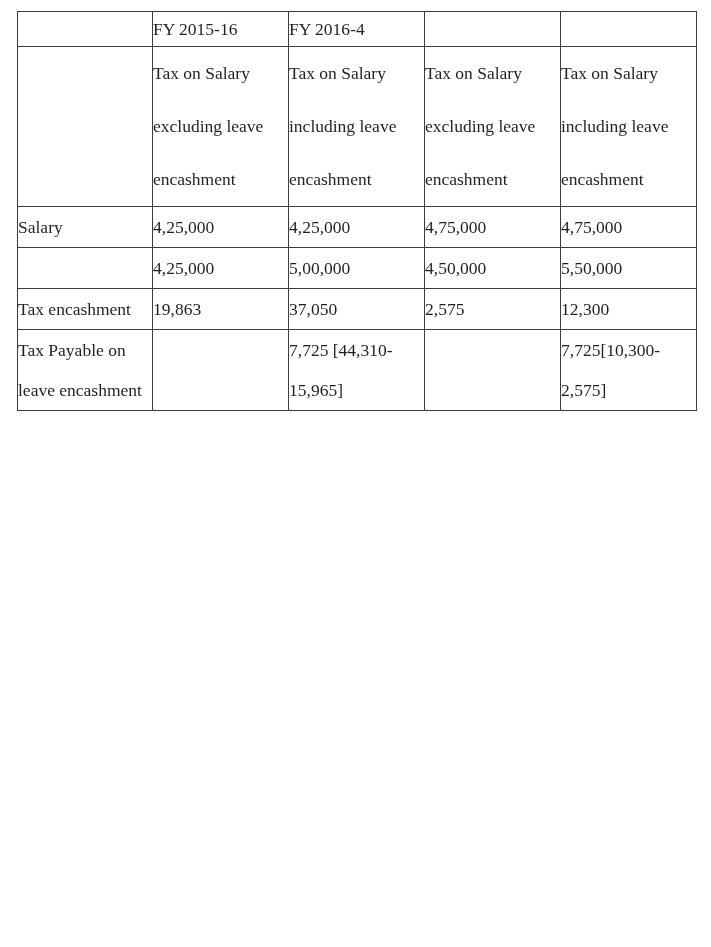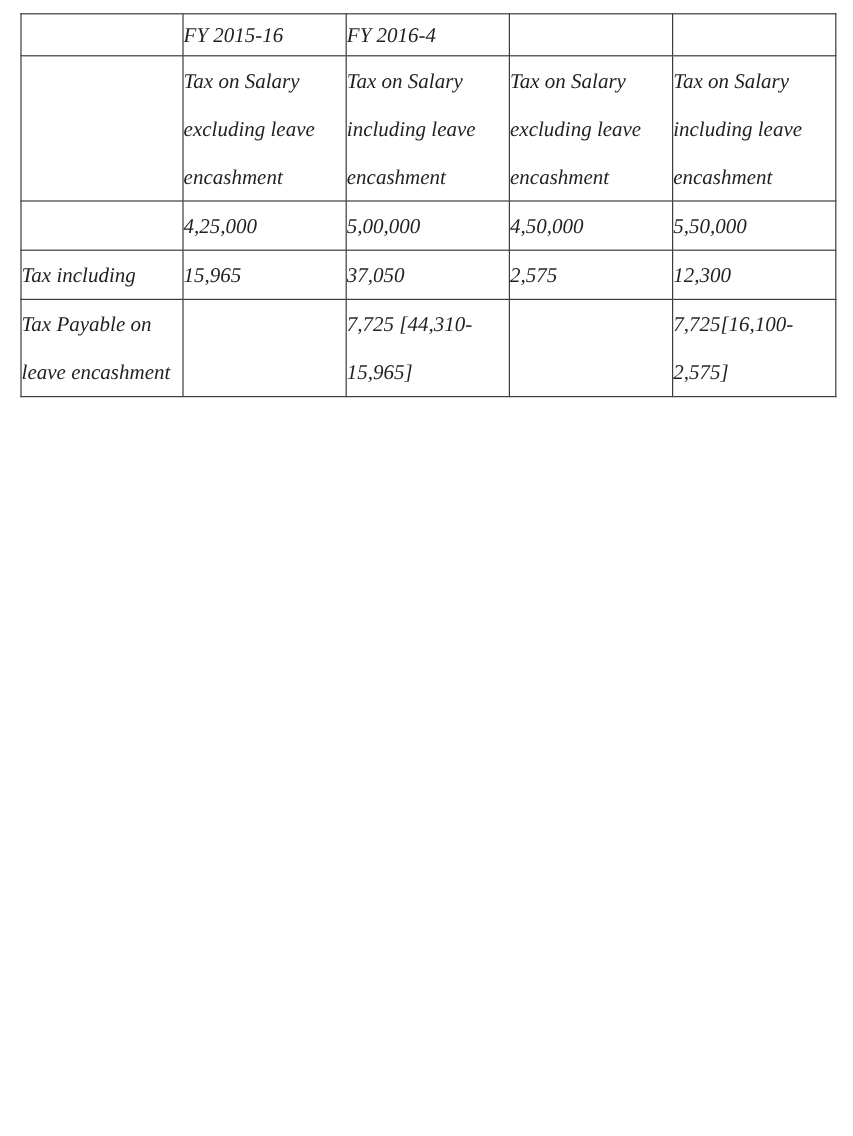--- a/index.html
+++ b/index.html
@@ -13,21 +13,20 @@
     height: 947px;
     font-family: "Liberation Serif", "DejaVu Serif", serif;
     color: #231f20;
     overflow: hidden;
   }
 
   #table-wrap {
     position: relative;
     width: 646px;
     height: 947px;
-    font-style: italic;
   }
 
   table.tax-table {
     position: absolute;
     left: 17px;
     top: 11px;
     width: 679px;
     border-collapse: collapse;
     table-layout: fixed;
     font-size: 17.5px;
@@ -58,21 +57,21 @@
     vertical-align: middle;
     white-space: normal;
     word-wrap: break-word;
     overflow-wrap: break-word;
   }
 
   
   td.head-stack {
     vertical-align: top;
     padding: 16px 4px 16px 11px;
-    line-height: 40px;
+    line-height: 53px;
     margin-left: 12px;
   }
 
   td.head-year {
     vertical-align: top;
     padding: 10px 4px 10px 11px;
     line-height: 34px;
   }
 
   
@@ -116,44 +115,51 @@
       </tr>
 
       <tr>
         <td class="label-cell head-stack"></td>
         <td class="data-cell head-stack">Tax on Salary excluding leave encashment</td>
         <td class="data-cell head-stack">Tax on Salary including leave encashment</td>
         <td class="data-cell head-stack">Tax on Salary excluding leave encashment</td>
         <td class="data-cell head-stack light-right">Tax on Salary including leave encashment</td>
       </tr>
 
+      <tr>
+        <td class="label-cell">Salary</td>
+        <td class="data-cell">4,25,000</td>
+        <td class="data-cell">4,25,000</td>
+        <td class="data-cell">4,75,000</td>
+        <td class="data-cell light-right">4,75,000</td>
+      </tr>
 
 
       <tr>
         <td class="label-cell"></td>
         <td class="data-cell">4,25,000</td>
         <td class="data-cell">5,00,000</td>
         <td class="data-cell">4,50,000</td>
         <td class="data-cell light-right">5,50,000</td>
       </tr>
 
 
 
       <tr>
-        <td class="label-cell">Tax including</td>
-        <td class="data-cell">15,965</td>
+        <td class="label-cell">Tax encashment</td>
+        <td class="data-cell">19,863</td>
         <td class="data-cell">37,050</td>
         <td class="data-cell">2,575</td>
         <td class="data-cell light-right">12,300</td>
       </tr>
 
       <tr>
         <td class="label-cell">Tax Payable on leave encashment</td>
         <td class="data-cell"></td>
         <td class="data-cell top-align">7,725 [44,310-15,965]</td>
         <td class="data-cell"></td>
-        <td class="data-cell light-right">7,725[16,100-2,575]</td>
+        <td class="data-cell light-right">7,725[10,300-2,575]</td>
       </tr>
 
     </tbody>
   </table>
 
 </div>
 
 </body></html>

